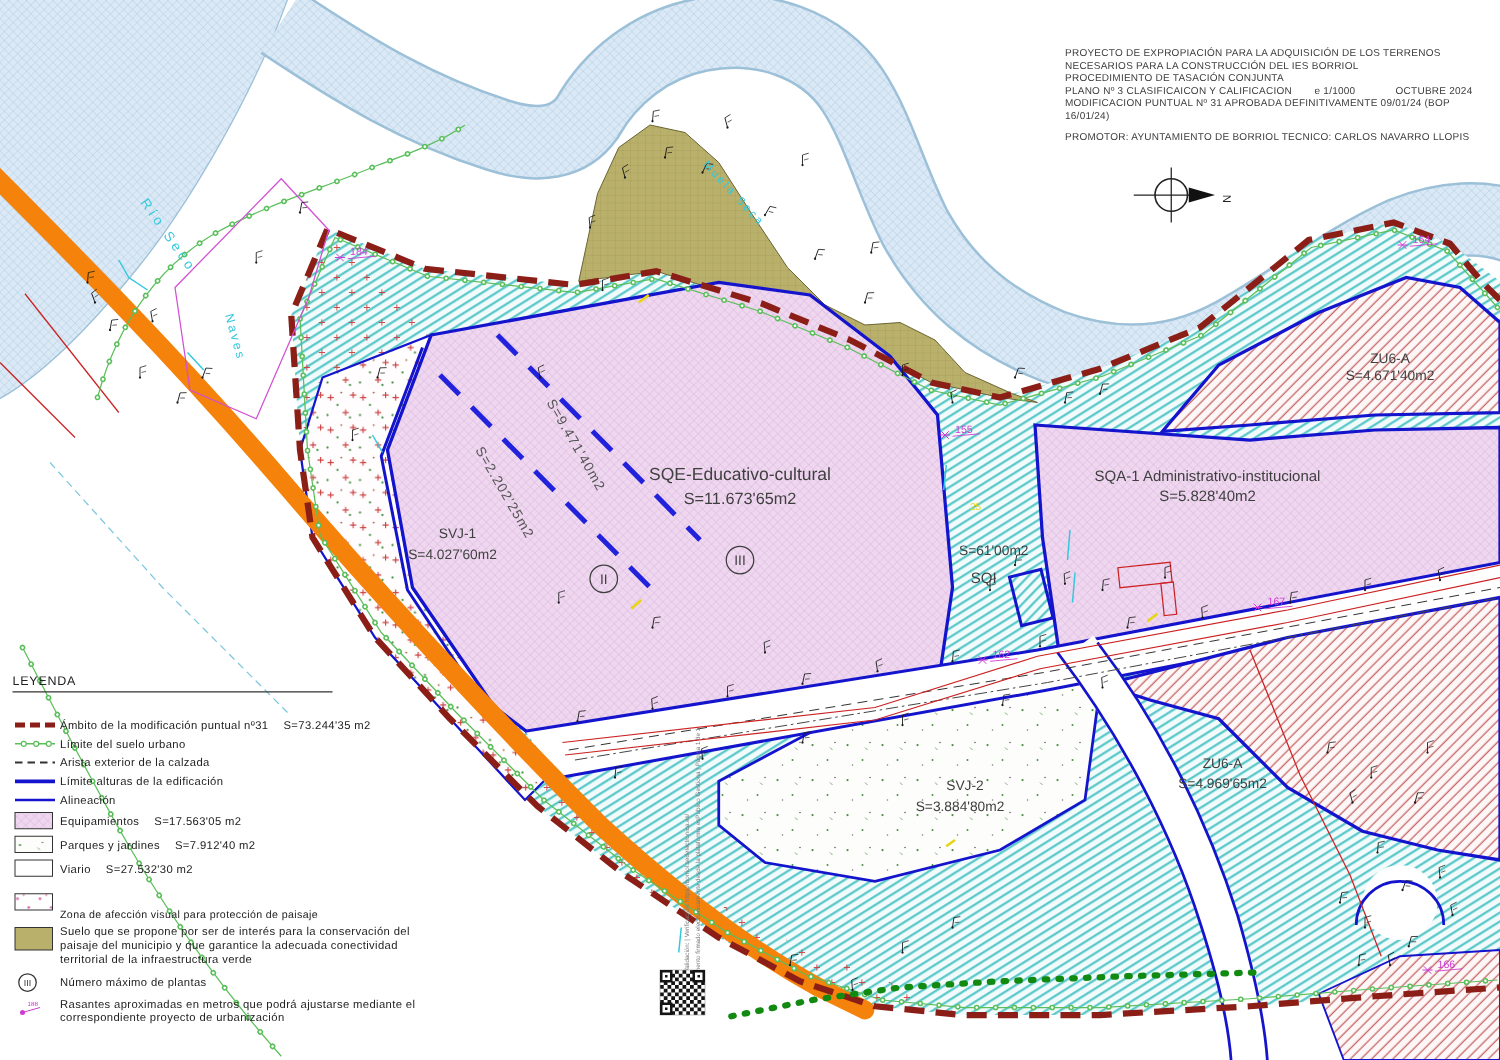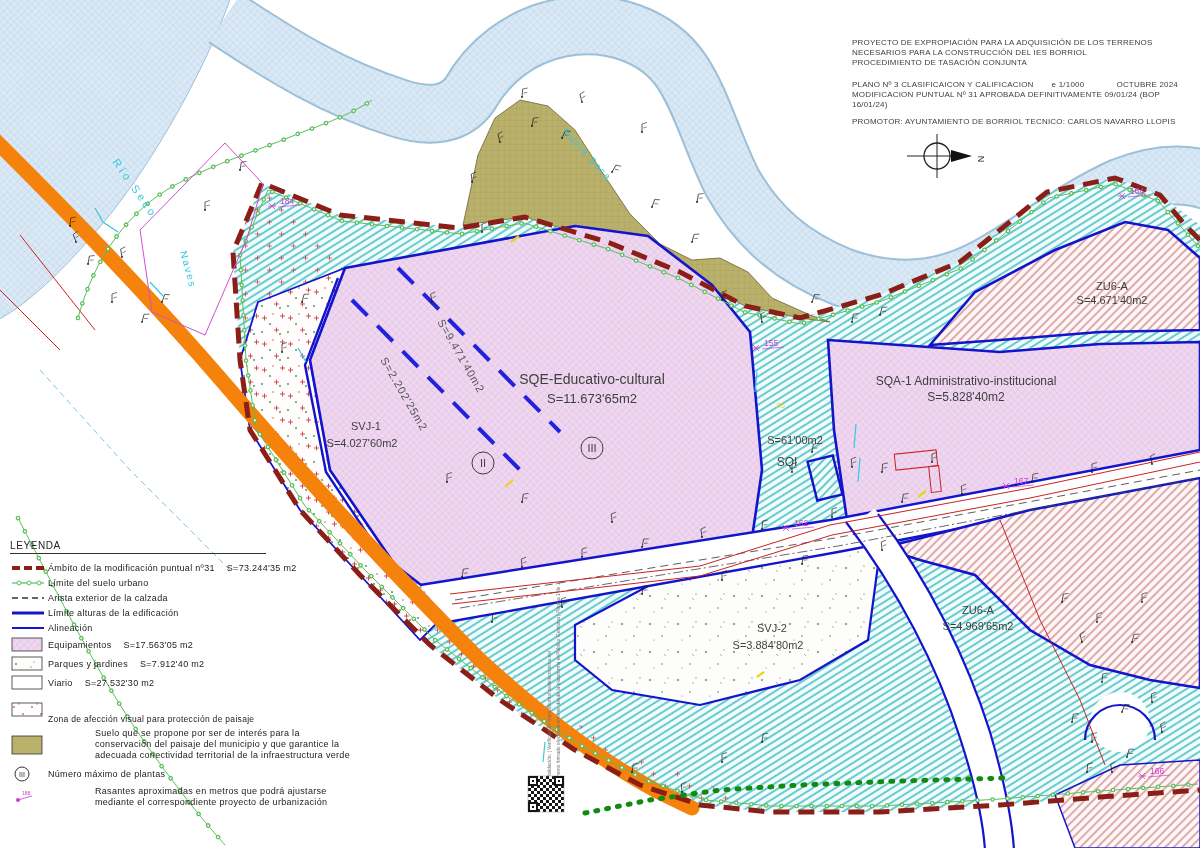--- a/index.html
+++ b/index.html
@@ -2,30 +2,30 @@
 <html><head>
 <meta charset="utf-8">
 <style>
   html,body{margin:0;padding:0;}
   body{width:1200px;height:848px;position:relative;background:#fff;overflow:hidden;
        font-family:"Liberation Sans",sans-serif;}
   svg.map{position:absolute;left:0;top:0;}
   
   #title-block{position:absolute;left:852px;top:38px;width:336px;font-size:8px;
     line-height:10px;color:#3d3d3d;letter-spacing:.2px;}
-  #title-block .trow{display:flex;margin-top:12px;text-align:center;}
+  #title-block .trow{display:flex;margin-top:0;text-align:center;}
   #title-block .trow .scale{margin-left:18px;}
   #title-block .trow .tdate{margin-left:auto;margin-right:10px;}
   #title-block .promoter{margin-top:7px;}
   
   #legend{position:absolute;left:10px;top:540px;width:340px;color:#222;}
   #legend .ltitle{font-size:10px;letter-spacing:.6px;border-bottom:1px solid #333;
-    width:256px;padding-bottom:2px;margin-bottom:8px;}
+    width:256px;padding-bottom:2px;margin-bottom:20px;}
   .lrow{display:flex;align-items:center;margin-bottom:3px;}
-  .lrow.tall{align-items:center;margin-bottom:4px;gap:47px;}
+  .lrow.tall{align-items:flex-start;margin-bottom:4px;}
   .sym{width:38px;flex:0 0 38px;display:flex;justify-content:flex-start;}
   .lab{font-size:9px;letter-spacing:.3px;line-height:11px;white-space:pre-wrap;}
   .lab .larea{margin-left:12px;}
   .lab.wide{max-width:288px;}
 </style>
 </head>
 <body>
 
 <svg class="map" width="1200" height="848" viewBox="0 0 1200 848">
   <defs>

